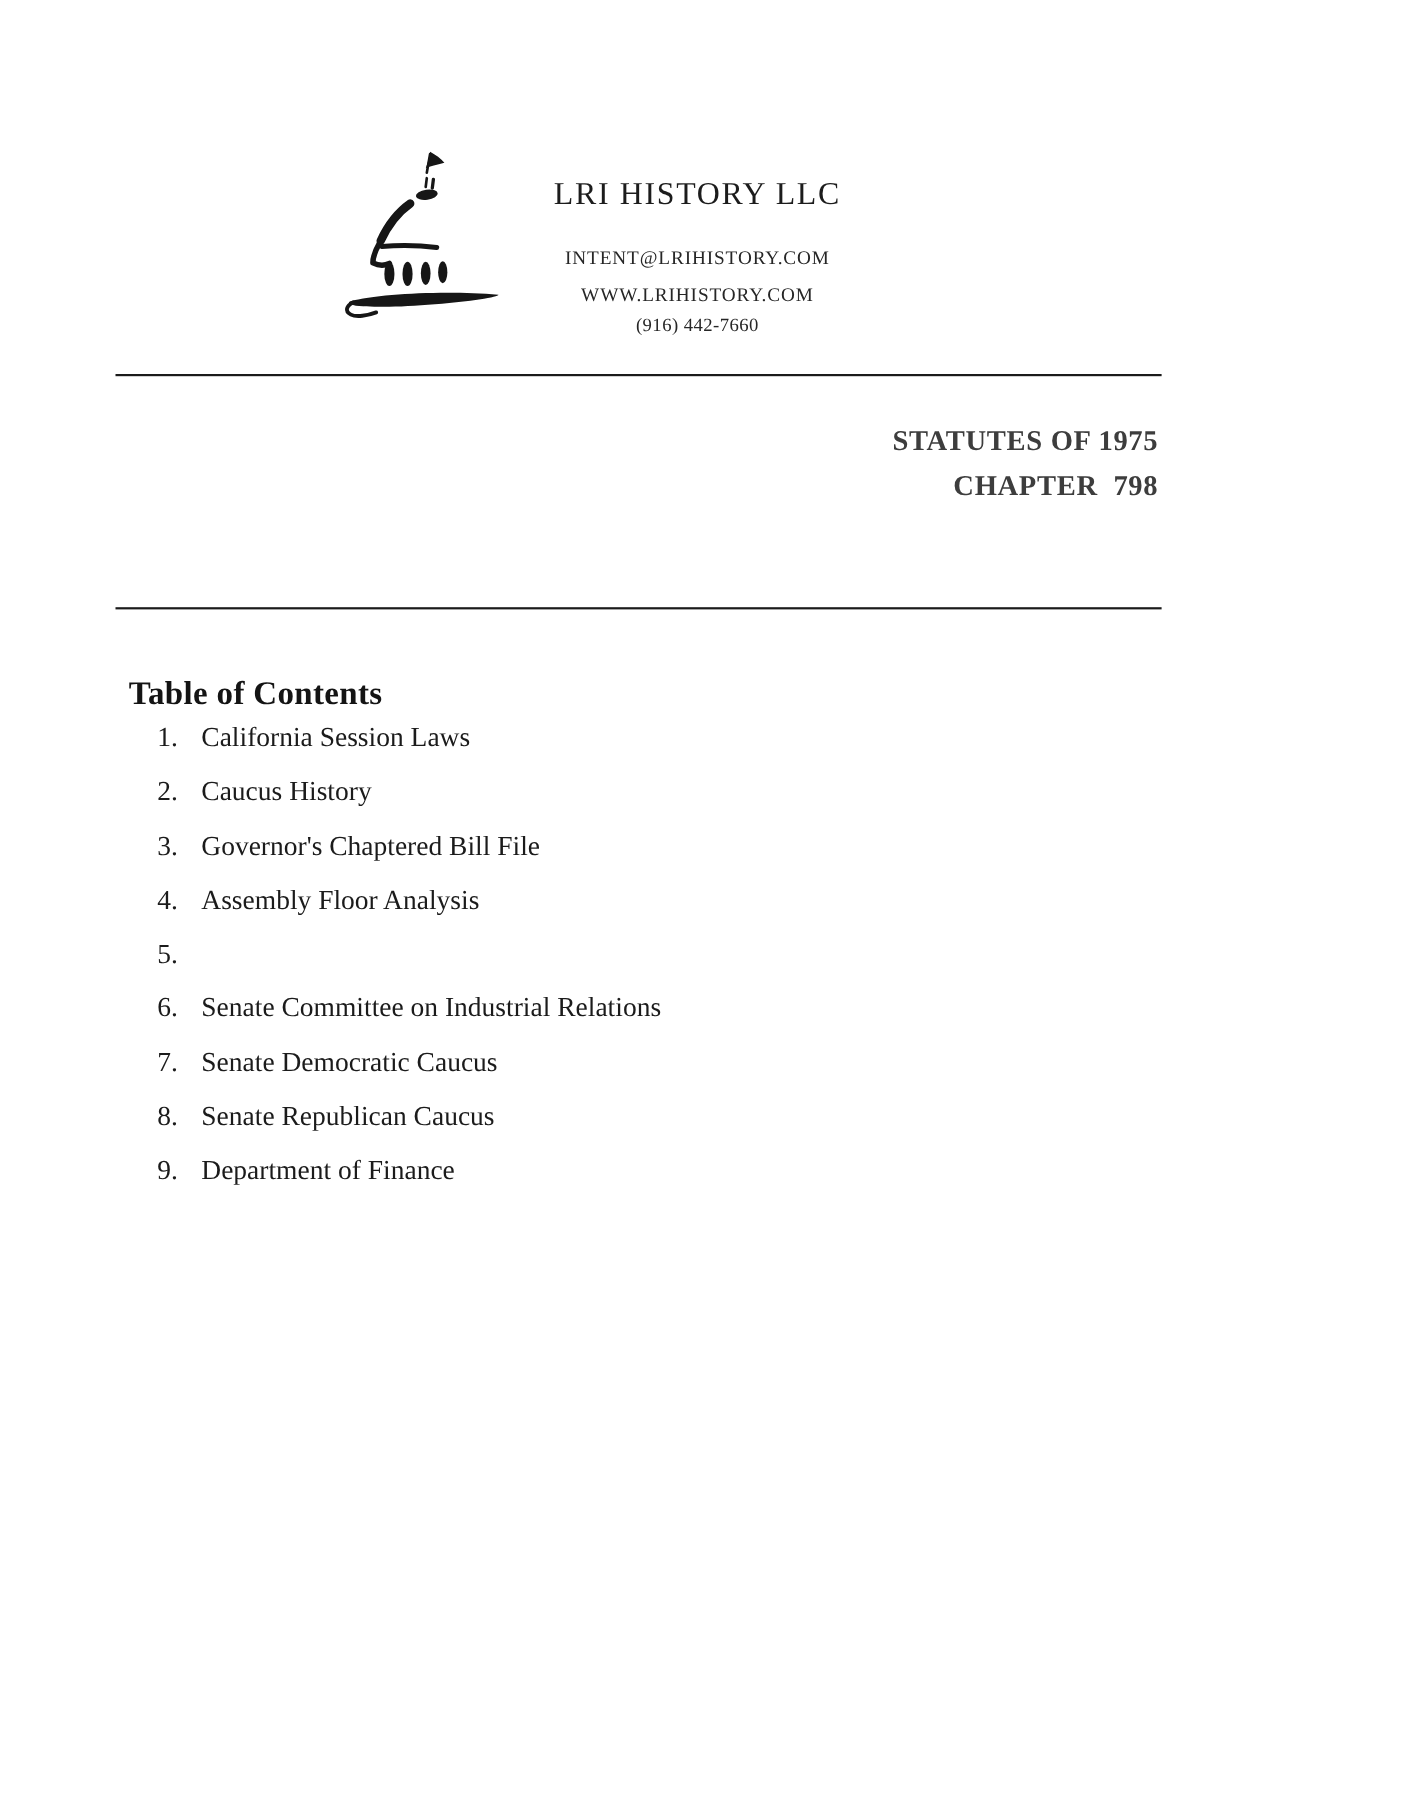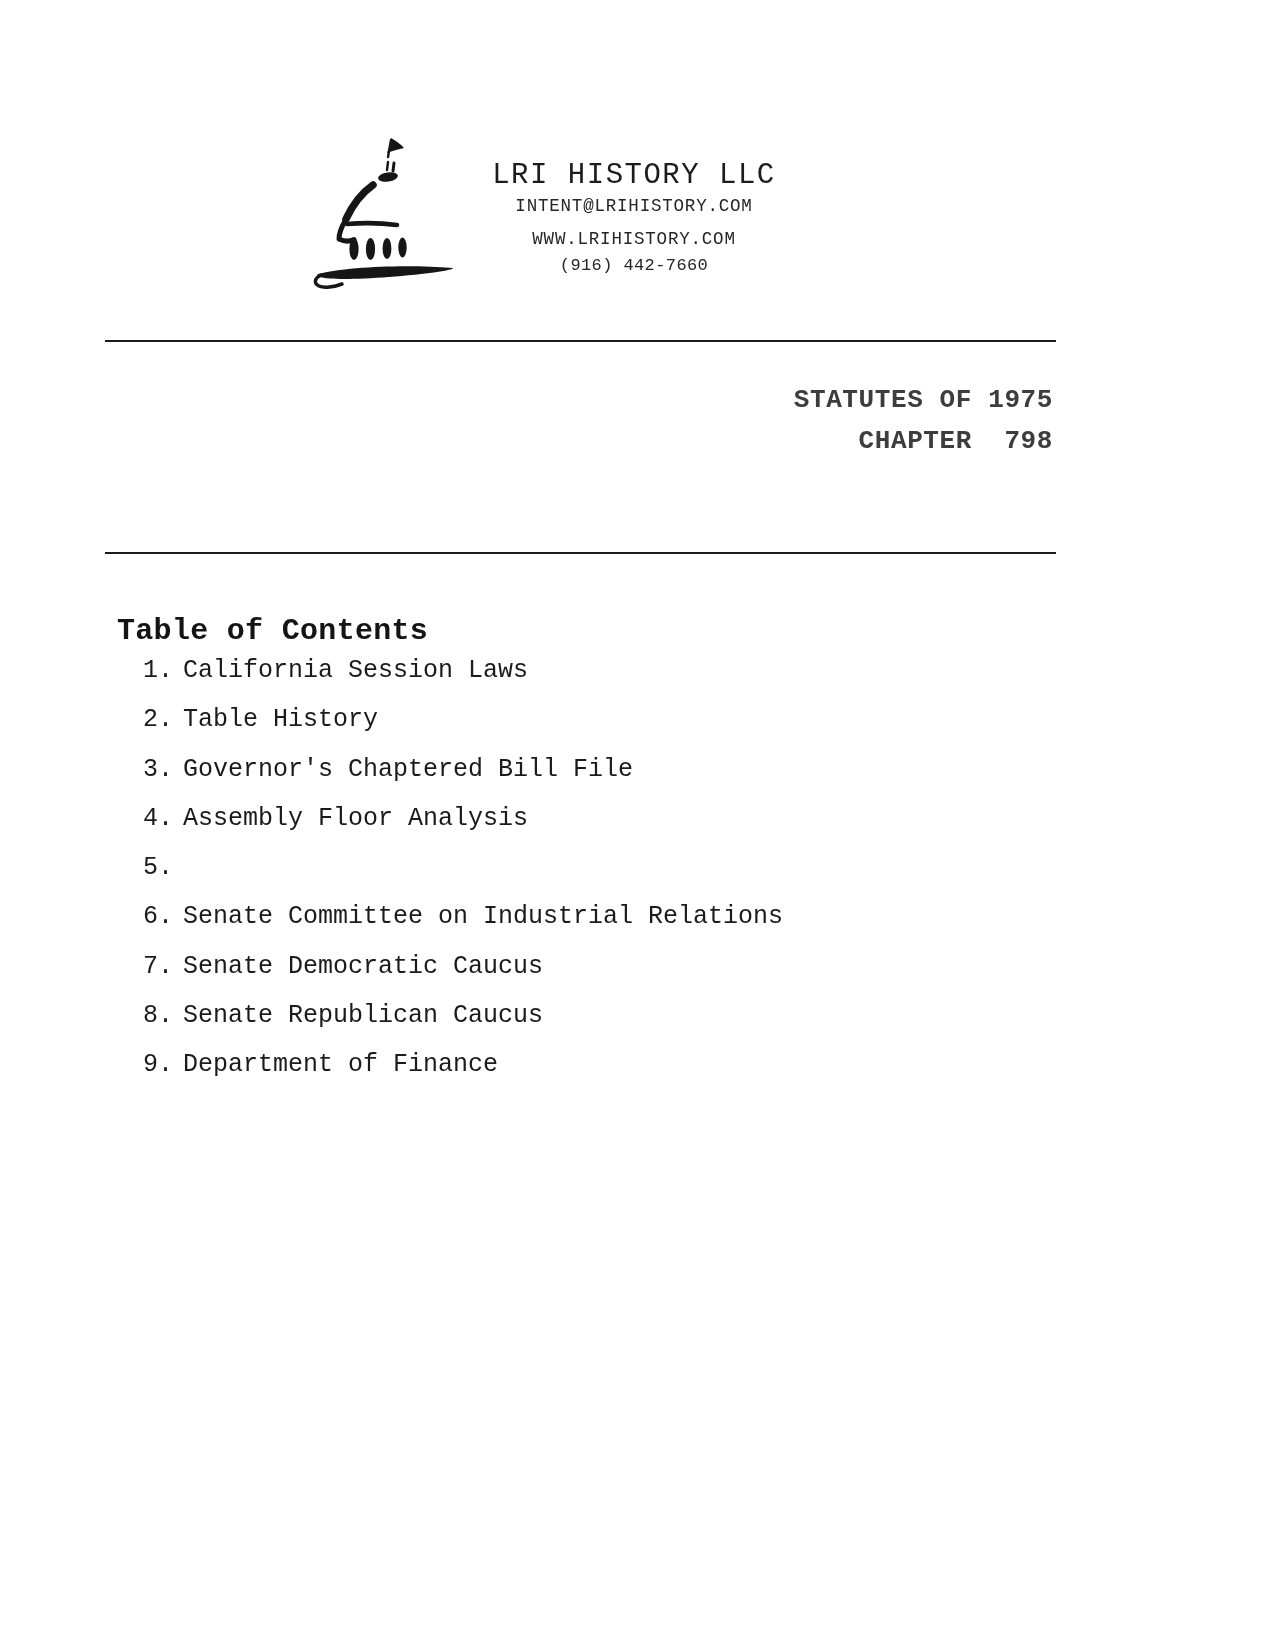--- a/index.html
+++ b/index.html
@@ -2,21 +2,21 @@
 <html><head>
 <meta charset="utf-8">
 <style>
   html, body { margin: 0; padding: 0; background: #e8e8e8; }
   .page {
     position: relative;
     width: 1276px;
     height: 1651px;
     margin: 0 auto;
     background: #ffffff;
-    font-family: Liberation Mono, monospace;
+    font-family: Liberation Serif, serif;
     color: #1a1a1a;
     overflow: hidden;
   }
   .logo {
     position: absolute;
     left: 290px;
     top: 125px;
     width: 180px;
     height: 165px;
   }
@@ -34,21 +34,21 @@
     line-height: 32px;
     white-space: nowrap;
   }
   .contact-line {
     font-size: 17.5px;
     letter-spacing: 0.8px;
     color: #262626;
     margin-top: 13px;
     white-space: nowrap;
   }
-  .contact-line.email { margin-top: 4px; }
+  .contact-line.email { margin-top: 32px; }
   .phone-line {
     font-size: 17px;
     letter-spacing: 0.4px;
     color: #262626;
     margin-top: 7px;
     white-space: nowrap;
   }
   .rule {
     position: absolute;
     left: 105px;
@@ -153,21 +153,21 @@
 
   <div class="toc-heading">Table of Contents</div>
 
   <div class="toc-list">
     <div class="toc-row">
       <span class="toc-num">1.</span>
       <span class="toc-label">California Session Laws</span>
     </div>
     <div class="toc-row">
       <span class="toc-num">2.</span>
-      <span class="toc-label">Table History</span>
+      <span class="toc-label">Caucus History</span>
     </div>
     <div class="toc-row">
       <span class="toc-num">3.</span>
       <span class="toc-label">Governor's Chaptered Bill File</span>
     </div>
     <div class="toc-row">
       <span class="toc-num">4.</span>
       <span class="toc-label">Assembly Floor Analysis</span>
     </div>
     <div class="toc-row">

